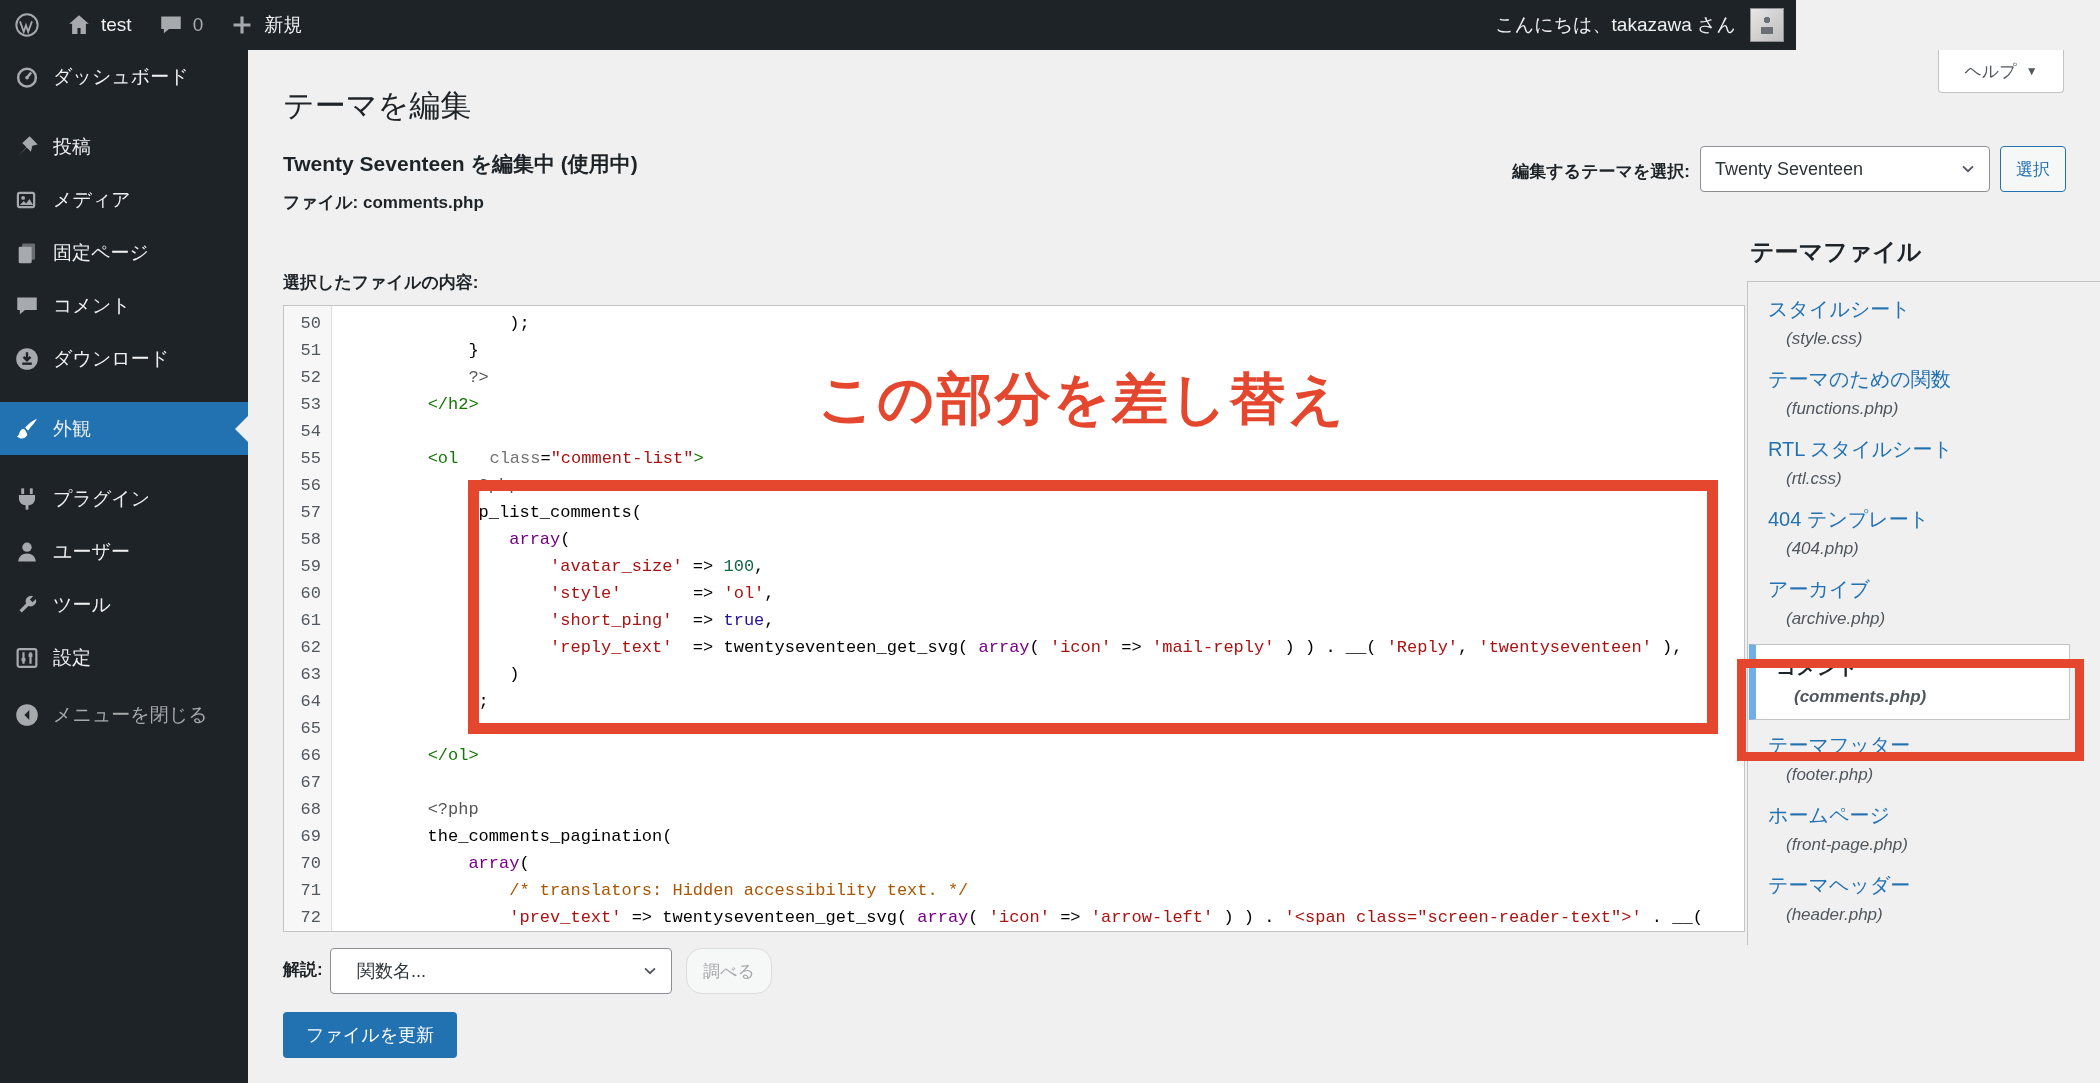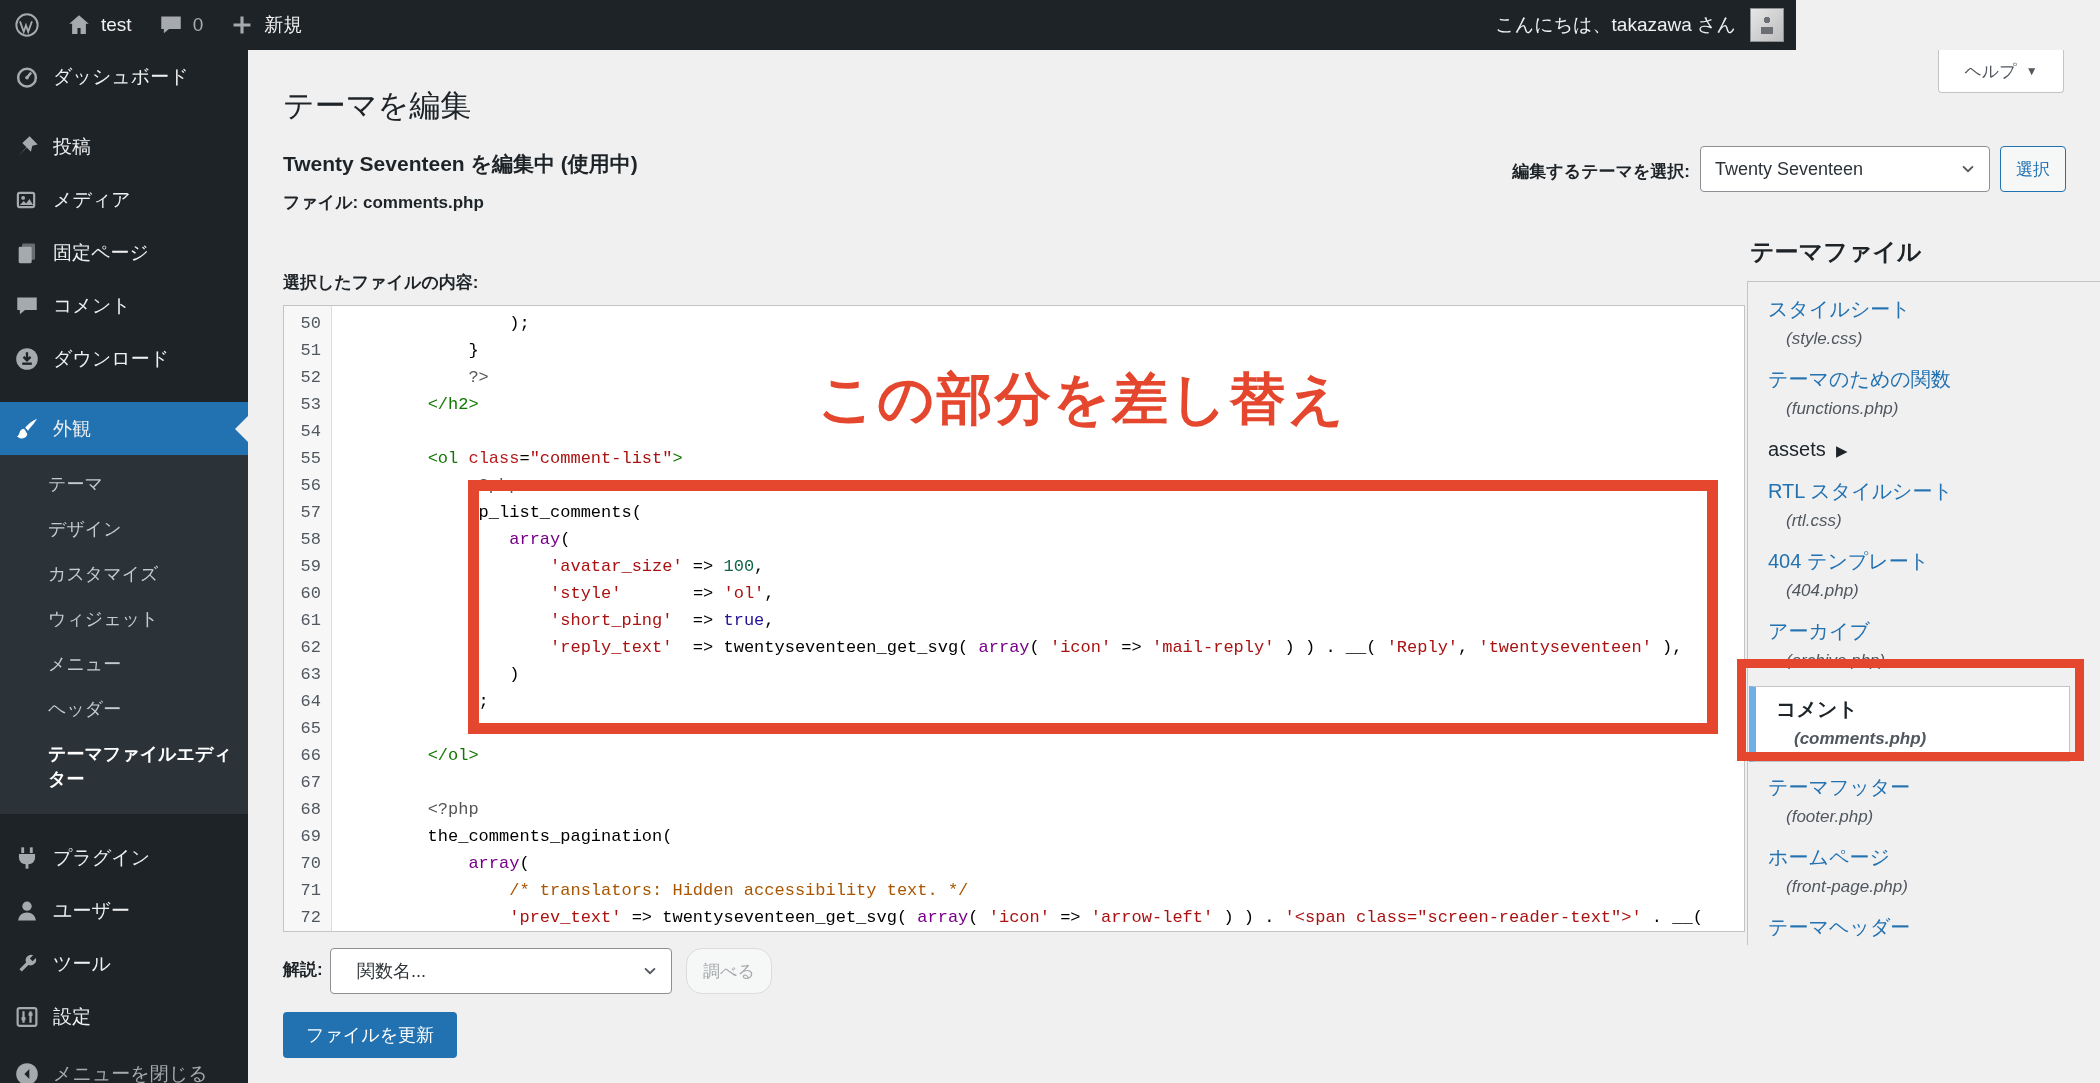--- a/index.html
+++ b/index.html
@@ -52,21 +52,21 @@
   .cm-line{display:flex;}
   .ln{width:47px;flex:none;color:#50575e;text-align:right;padding-right:10px;box-sizing:border-box;position:relative;}
   .lc{white-space:pre;padding-left:15px;color:#000;}
   .tk-pl{color:#000000;}
   .tk-kw{color:#770088;}
   .tk-str{color:#aa1111;}
   .tk-num{color:#116644;}
   .tk-atom{color:#221199;}
   .tk-com{color:#aa5500;}
   .tk-tag{color:#117700;}
-  .tk-attr{color:#b91c1c;}
+  .tk-attr{color:#737373;margin-left:21px;}
   .tk-meta{color:#555555;}
 
   
   .tf-head{position:absolute;left:1750px;top:236px;font-size:24px;font-weight:700;color:#1d2327;}
   .tf-list{position:absolute;left:1747px;top:281px;width:353px;height:664px;border-top:1px solid #c3c4c7;border-left:1px solid #c3c4c7;box-sizing:border-box;padding:12px 0 0 20px;overflow:hidden;z-index:2;}
   .tf-item{margin-bottom:10px;}
   .tf-name{font-size:20px;line-height:30px;color:#2271b1;cursor:pointer;}
   .tf-file{font-size:17px;line-height:30px;color:#50575e;font-style:italic;padding-left:18px;}
   .tf-item.dir .tf-name{color:#1d2327;cursor:pointer;}
   .tf-item.dir .arrow{font-size:15px;color:#1d2327;margin-left:6px;}
@@ -185,29 +185,20 @@
       </div>
       <div class="sb-item active gap">
         <span class="ic">
           <svg viewBox="0 0 20 20">
             <path d="M17.6 2.2c-2.8 1.1-6.6 4-9 6.9l2.2 2.2c2-2.6 5.6-6.4 6.8-9.1z" fill="currentColor"></path>
             <path d="M7.8 9.8c-1.9 0-3.3 1.4-3.6 3.1-.2 1.3-.8 2.1-1.9 2.8 1.1 1 2.6 1.6 4 1.6 2.2 0 3.8-1.5 3.9-3.6z" fill="currentColor"></path>
           </svg>
         </span>
         <span>外観</span>
       </div>
-      <div class="submenu">
-        <div class="sub-item">テーマ</div>
-        <div class="sub-item">デザイン</div>
-        <div class="sub-item">カスタマイズ</div>
-        <div class="sub-item">ウィジェット</div>
-        <div class="sub-item">メニュー</div>
-        <div class="sub-item">ヘッダー</div>
-        <div class="sub-item current">テーマファイルエディター</div>
-      </div>
       <div class="sb-item gap">
         <span class="ic">
           <svg viewBox="0 0 20 20">
             <rect x="5.6" y="1.8" width="2.2" height="4.4" fill="currentColor"></rect>
             <rect x="12.2" y="1.8" width="2.2" height="4.4" fill="currentColor"></rect>
             <path d="M3.8 7h12.4v2.8a5 5 0 0 1-5 5h-2.4a5 5 0 0 1-5-5z" fill="currentColor"></path>
             <rect x="8.9" y="14" width="2.2" height="4.2" fill="currentColor"></rect>
           </svg>
         </span>
         <span>プラグイン</span>
@@ -370,23 +361,20 @@
 
   <div class="tf-head">テーマファイル</div>
   <div class="tf-list" id="tf-root">
       <div class="tf-item">
         <div class="tf-name">スタイルシート</div>
         <div class="tf-file">(style.css)</div>
       </div>
       <div class="tf-item">
         <div class="tf-name">テーマのための関数</div>
         <div class="tf-file">(functions.php)</div>
-      </div>
-      <div class="tf-item dir">
-        <div class="tf-name">assets<span class="arrow"> ▶</span></div>
       </div>
       <div class="tf-item">
         <div class="tf-name">RTL スタイルシート</div>
         <div class="tf-file">(rtl.css)</div>
       </div>
       <div class="tf-item">
         <div class="tf-name">404 テンプレート</div>
         <div class="tf-file">(404.php)</div>
       </div>
       <div class="tf-item">

